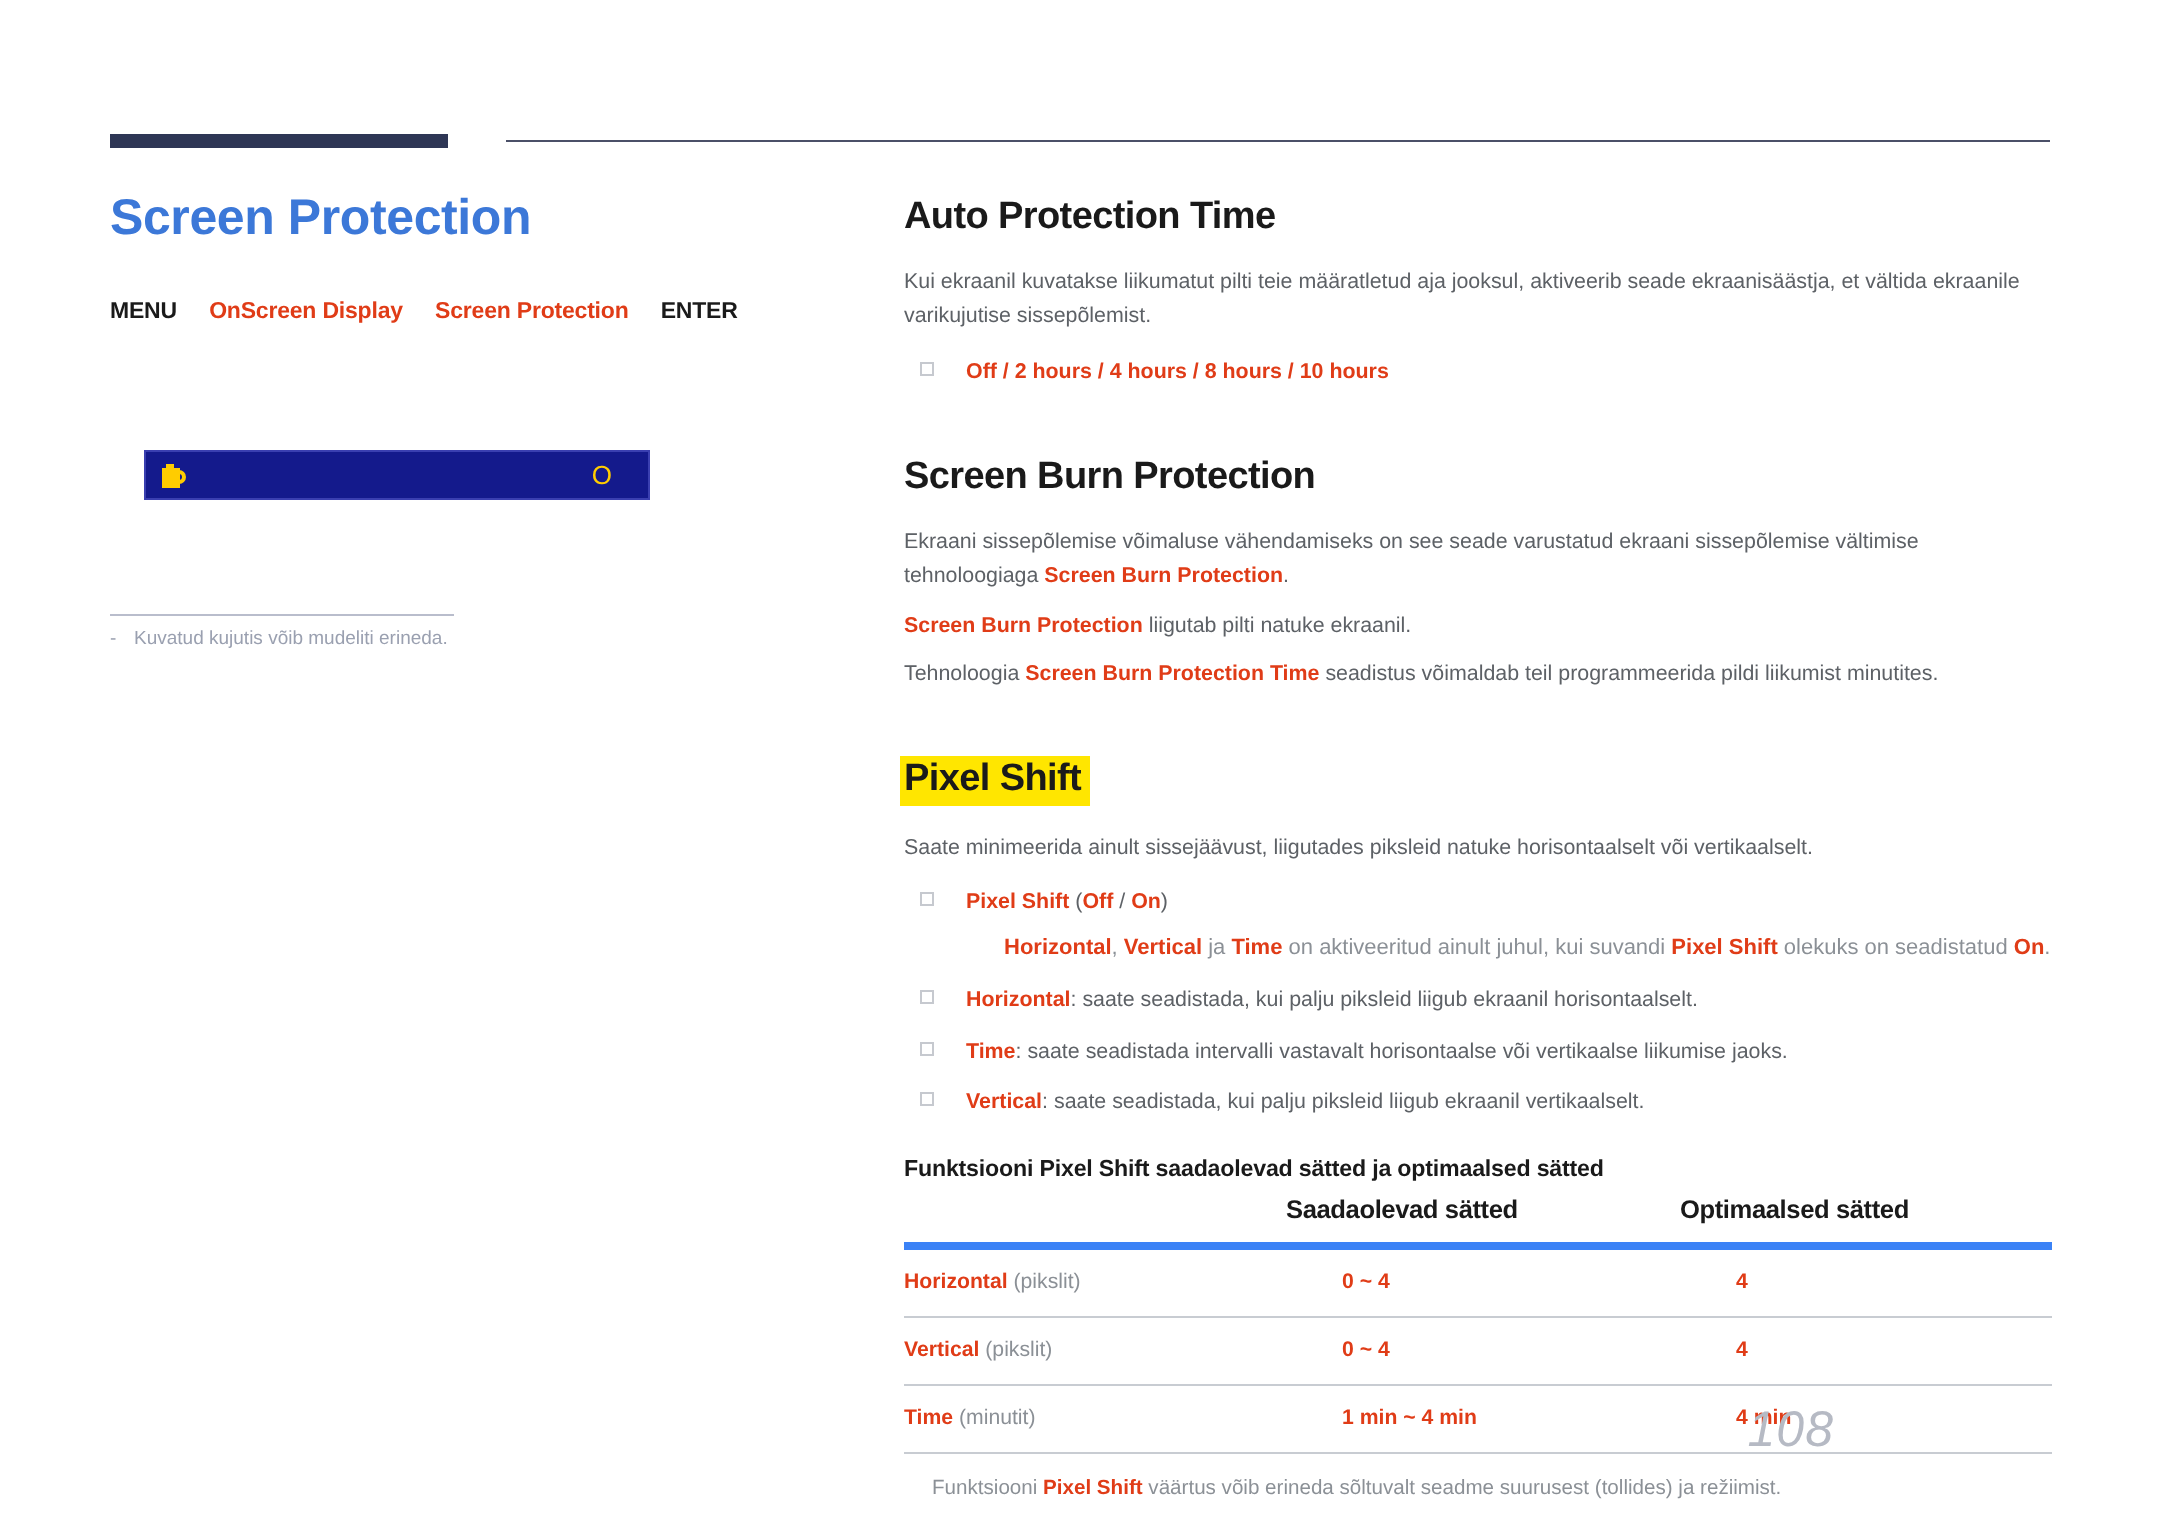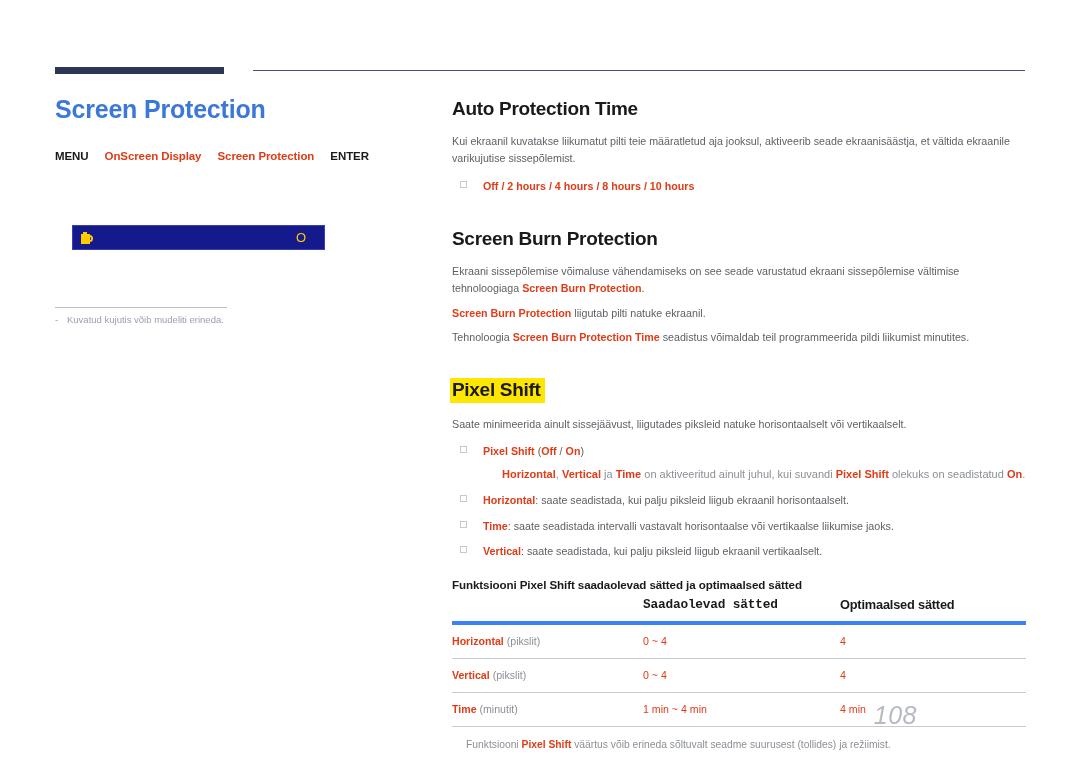--- a/index.html
+++ b/index.html
@@ -226,25 +226,25 @@
     font-size: 10.6px;
     padding: 10px 0 11px 0;
     border-top: 1px solid #c8ccd2;
     vertical-align: top;
   }
   table.data tr.hdr th { border: none; }
   table.data td.c1 { width: 191px; }
   table.data td.c2 { width: 197px; }
   table.data td.c3 { width: 186px; }
   table.data th.c1 { width: 191px; }
-  table.data th.c2 { width: 197px; font-family: Liberation Mono, monospace; }
+  table.data th.c2 { width: 197px; }
   table.data th.c3 { width: 186px; }
   .rowlabel { color: #e03c17; font-weight: bold; }
   .rowunit  { color: #8b9096; font-weight: normal; }
-  .rowval   { color: #e03c17; font-weight: normal; }
+  .rowval   { color: #e03c17; font-weight: bold; margin-left: 28px; }
   tr.first-body td { border-top: 4px solid #3b82f6; }
 
   
   .notes {
     border-top: 1px solid #c8ccd2;
     margin-top: 0;
     padding-top: 10px;
   }
   .note {
     font-size: 10.3px;

